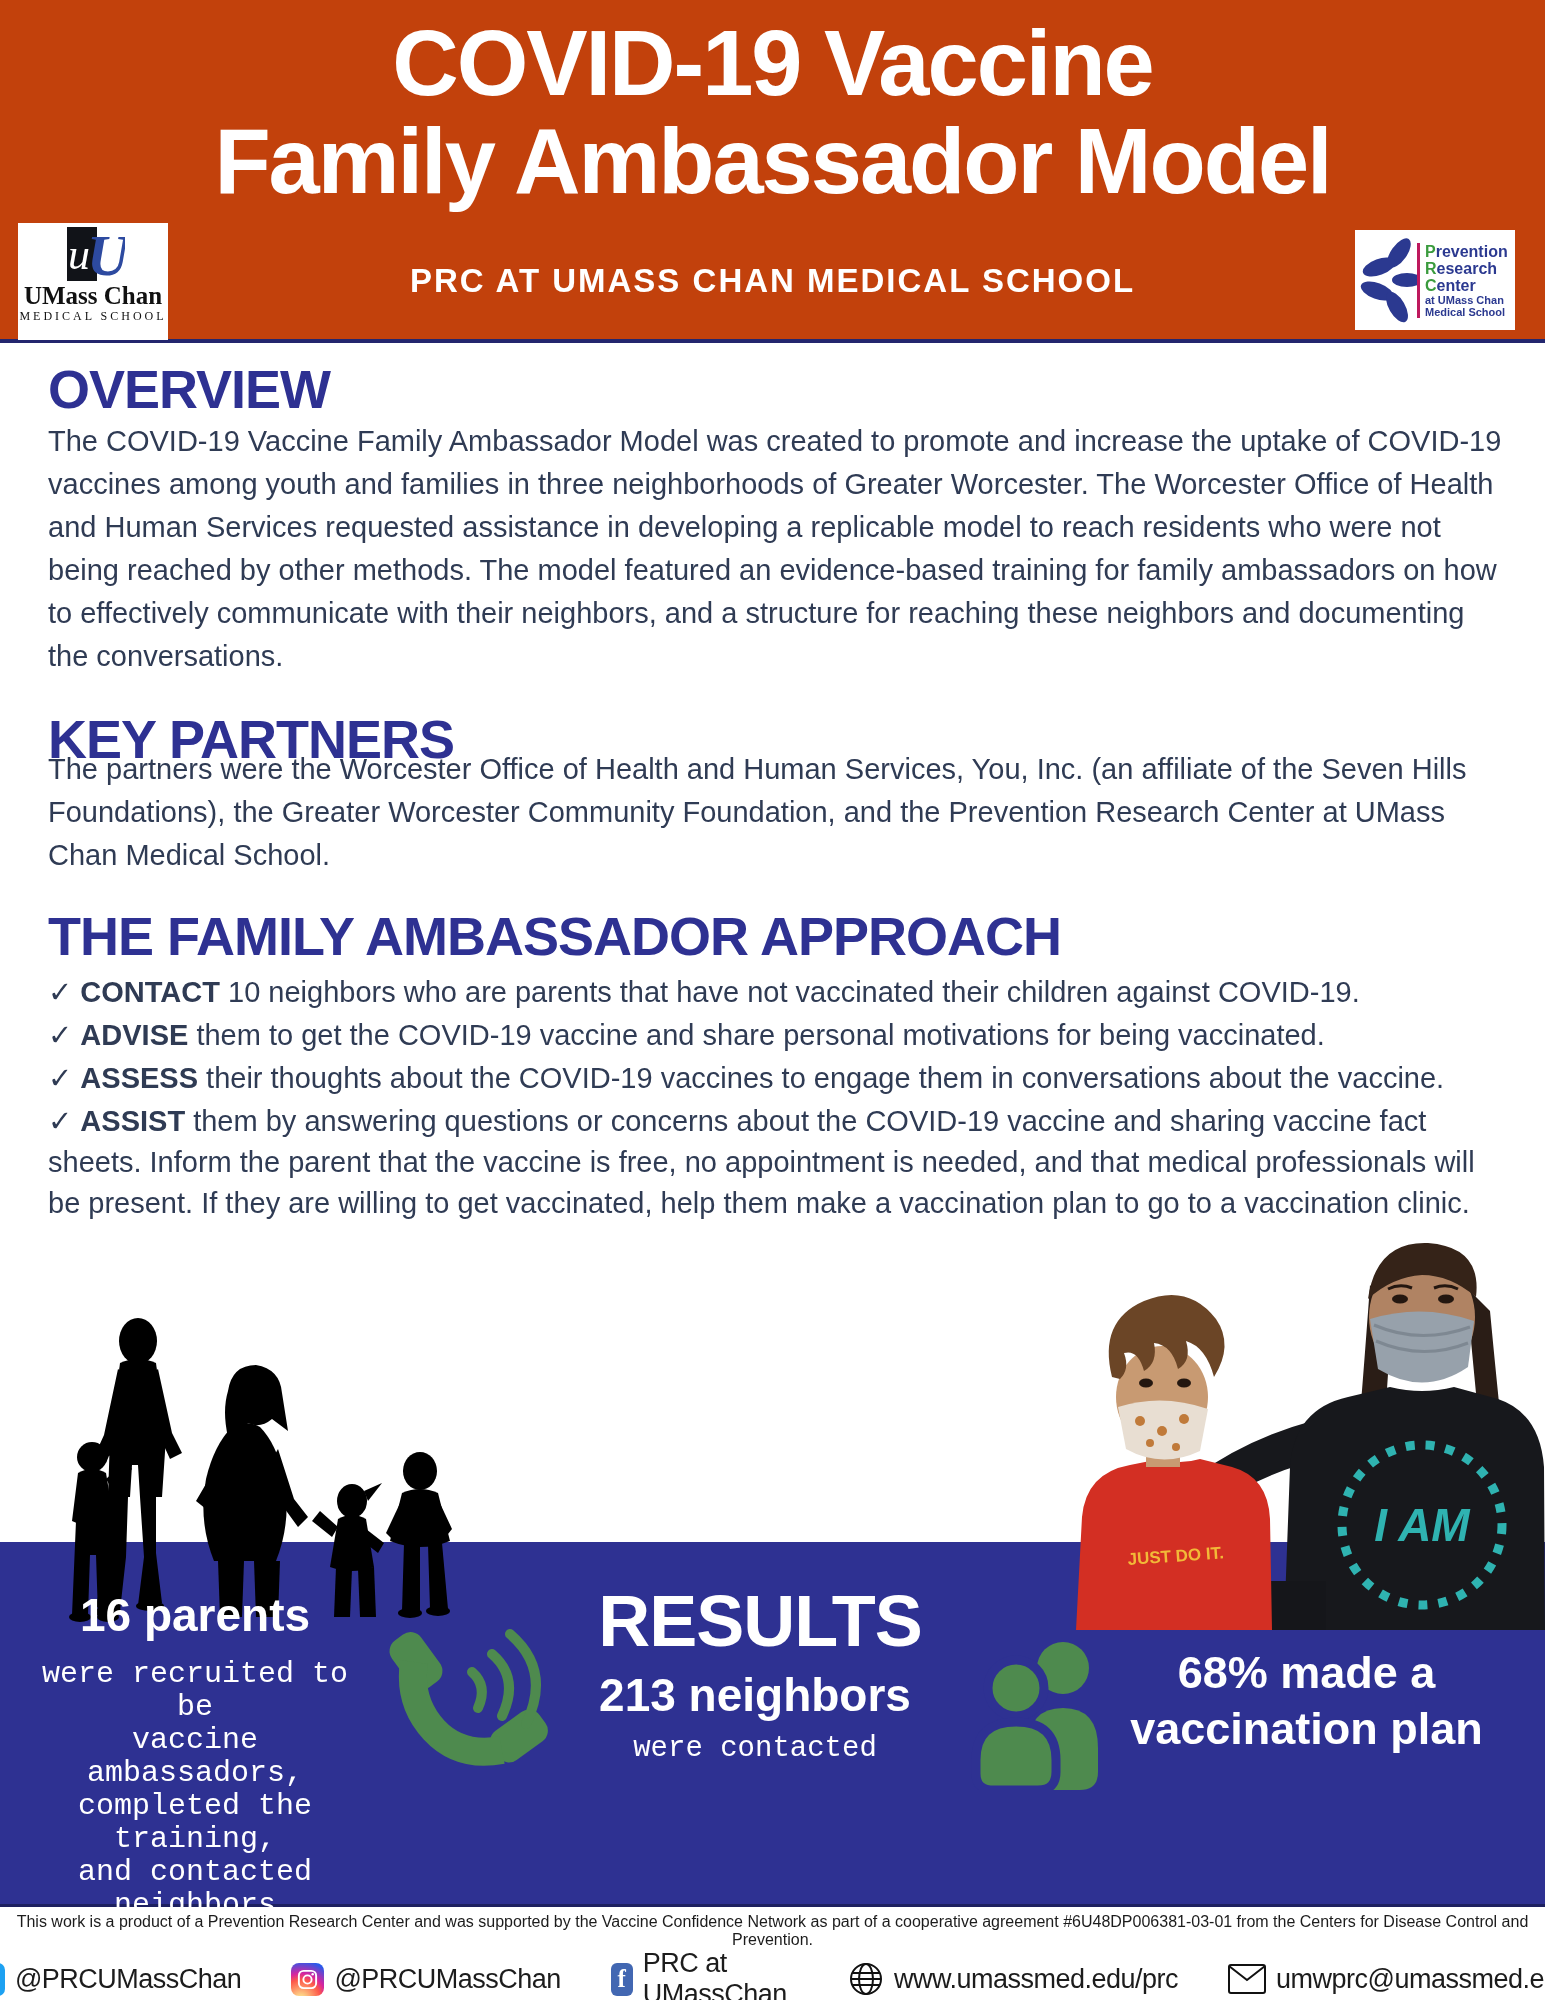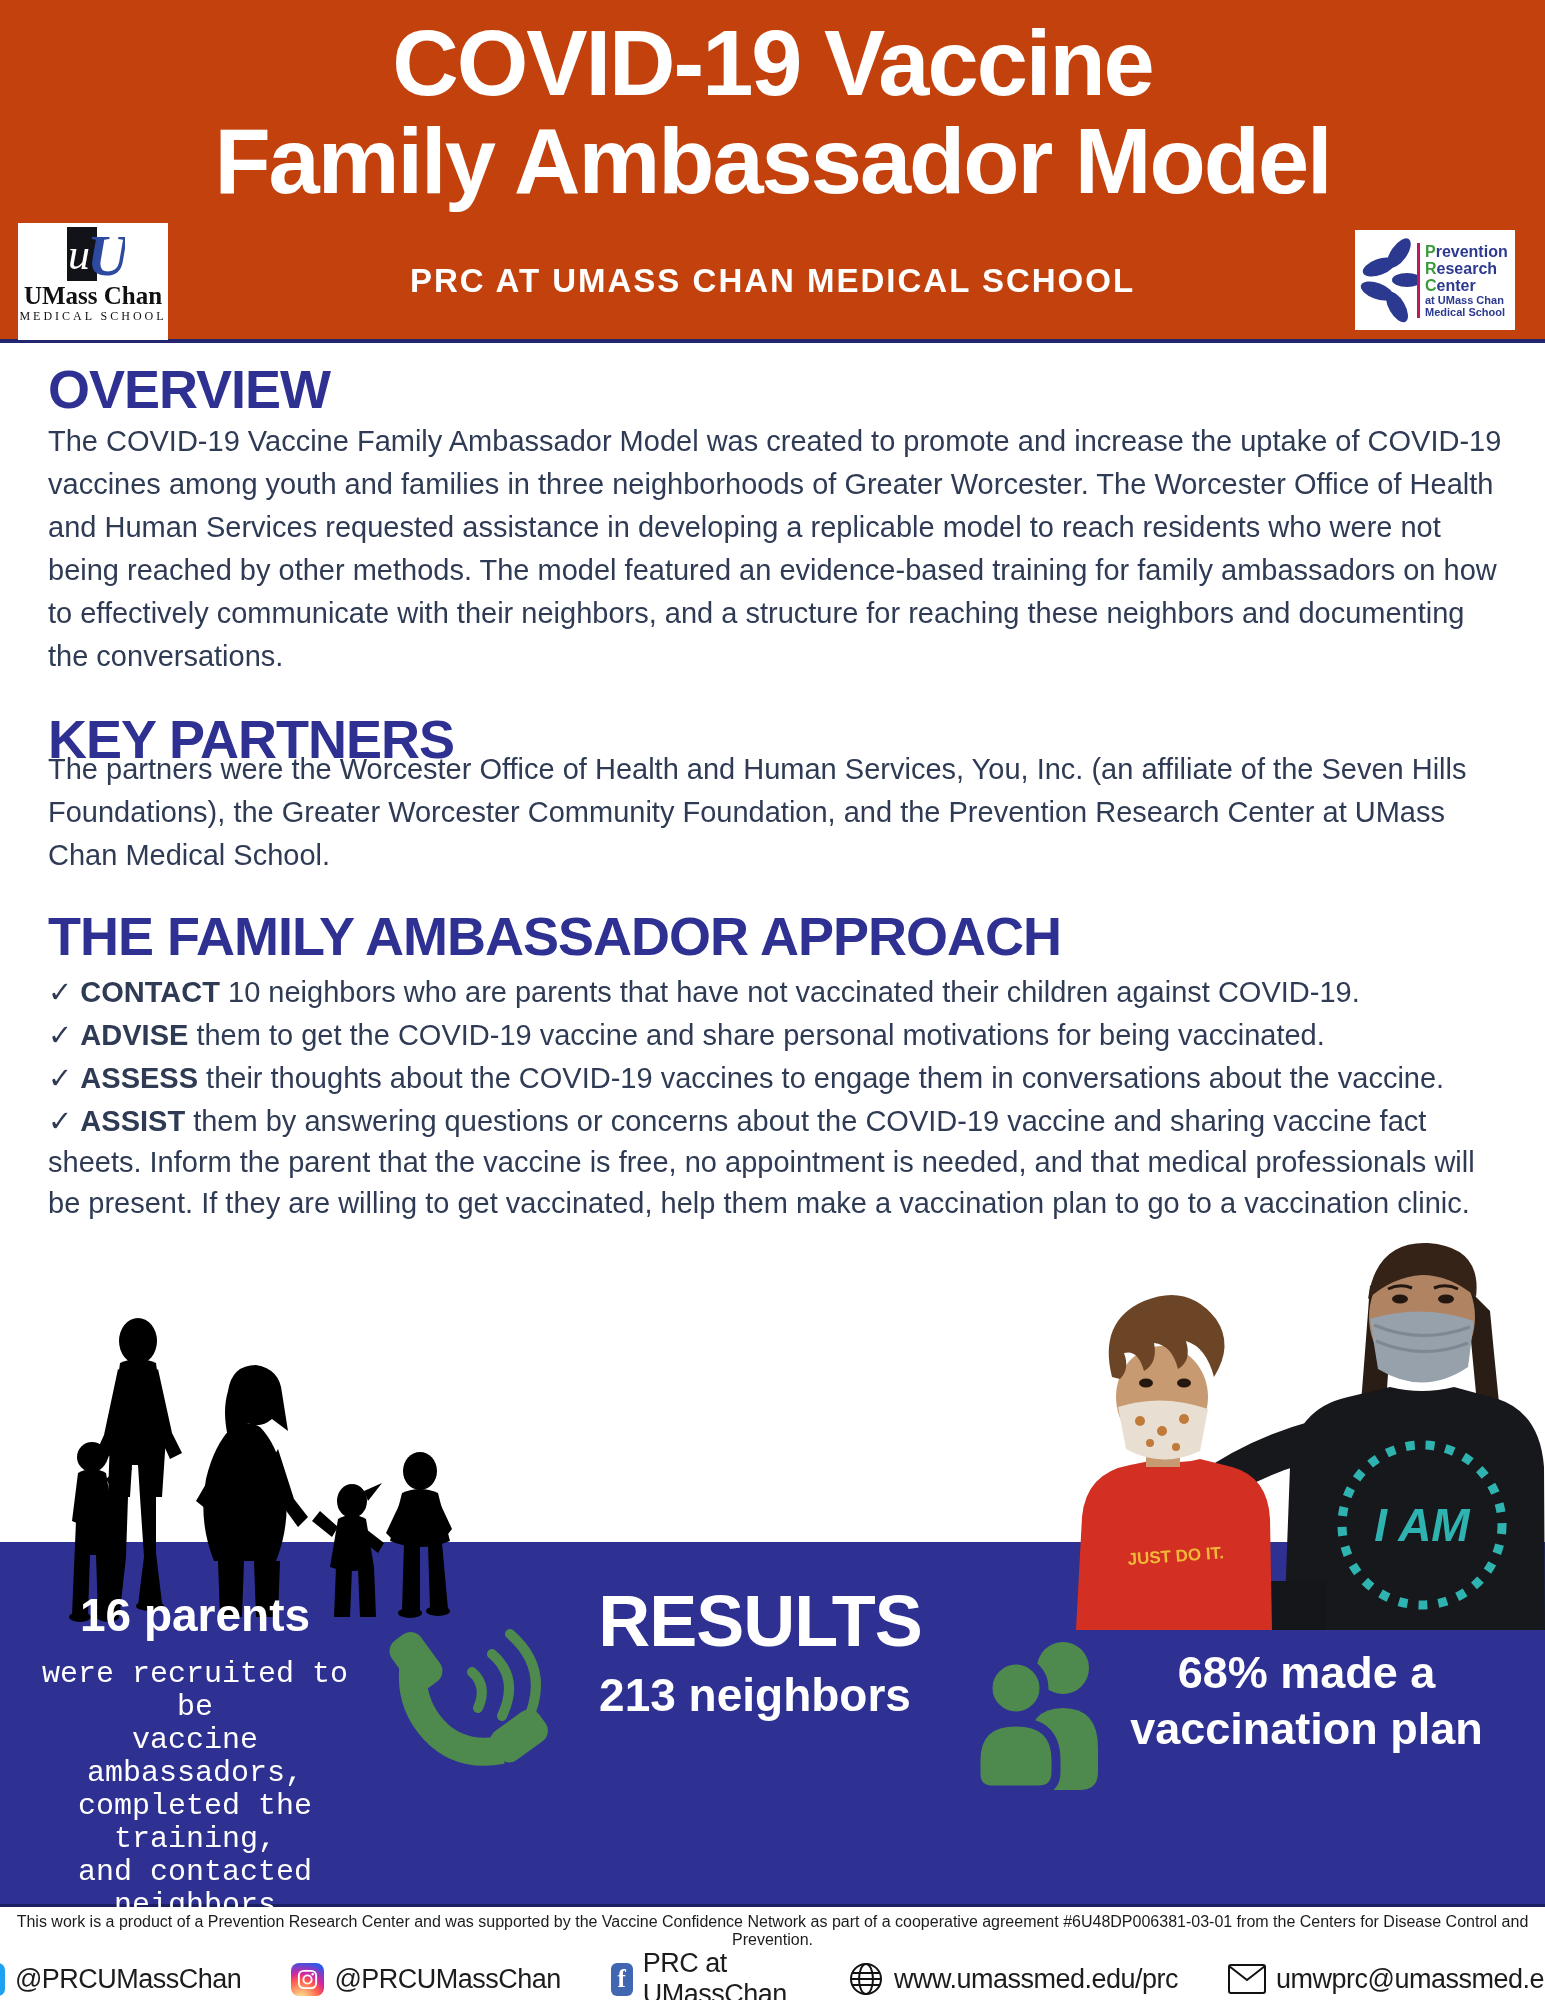--- a/index.html
+++ b/index.html
@@ -219,20 +219,21 @@
     <path d="M34 42 Q28 82 54 110 Q80 138 122 130" fill="none" stroke="#4e8a4e" stroke-width="28"></path>
     <g fill="none" stroke="#4e8a4e" stroke-width="10" stroke-linecap="round">
       <path d="M92 52 q16 14 6 36"></path>
       <path d="M112 34 q28 24 10 62"></path>
       <path d="M130 14 q42 36 16 90"></path>
     </g>
   </svg>
 
   <div class="stat stat-neighbors">
     <div class="value">213 neighbors</div>
+    <div class="detail">were contacted</div>
   </div>
 
   <svg class="people-svg" width="145" height="158" viewBox="0 0 145 158">
     <g fill="#4e8a4e">
       <circle cx="95" cy="36" r="26"></circle>
       <path d="M60 158 L60 116 Q60 76 95 76 Q130 76 130 116 L130 140 Q130 158 112 158 Z"></path>
       <g stroke="#2e3192" stroke-width="9">
         <circle cx="48" cy="56" r="28"></circle>
         <path d="M8 142 L8 128 Q8 90 48 90 Q88 90 88 128 L88 140 Q88 158 70 158 L26 158 Q8 158 8 142 Z"></path>
       </g>

